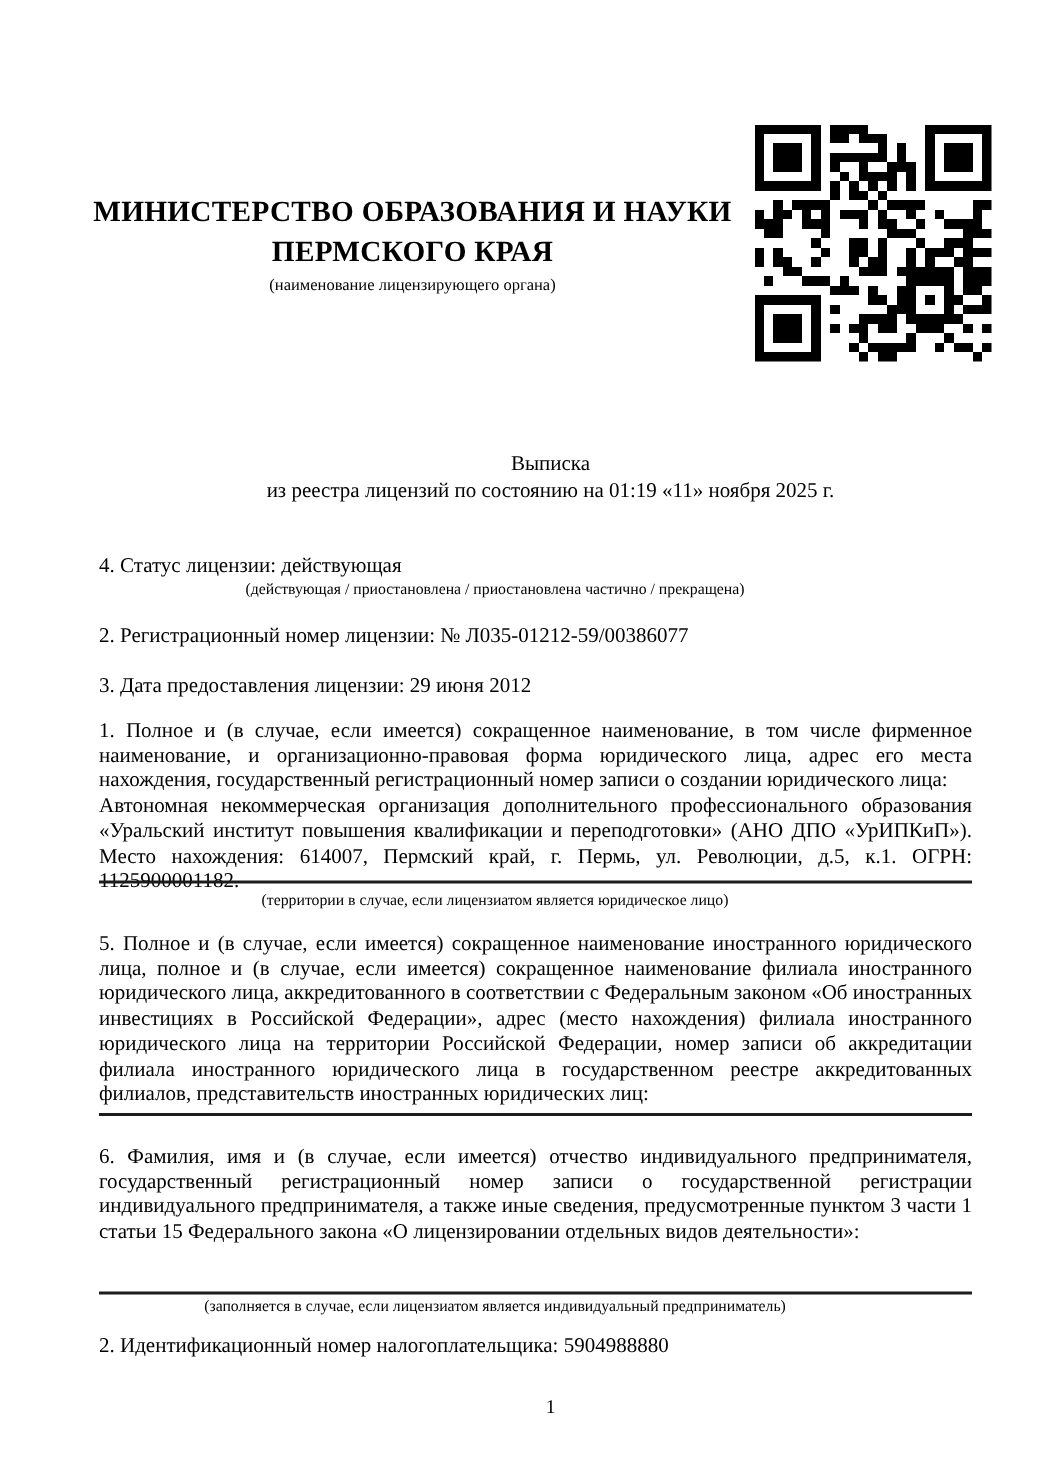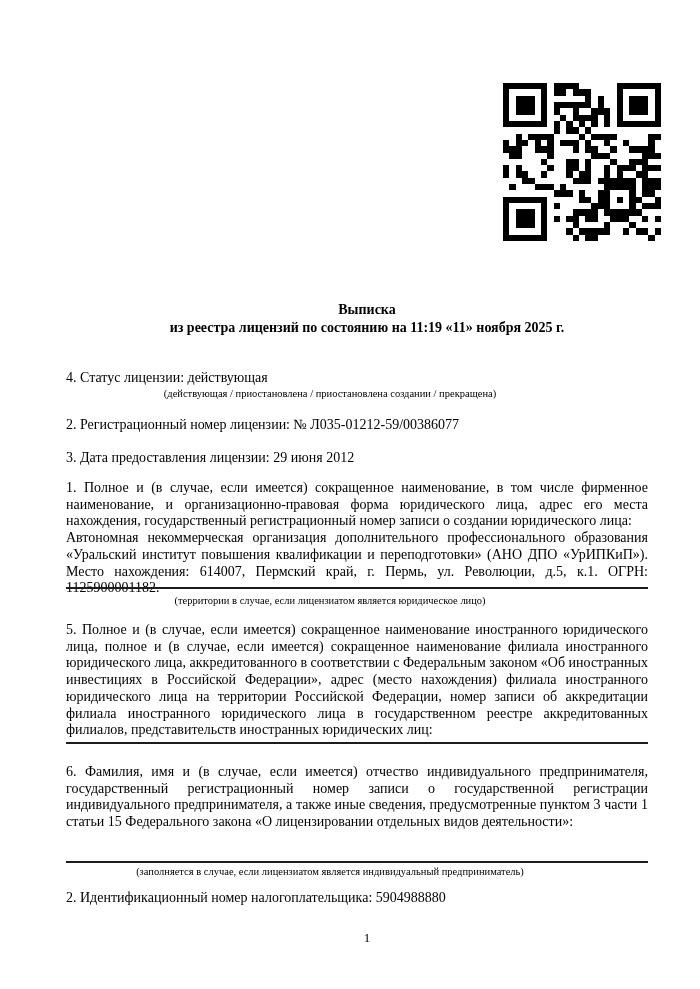--- a/index.html
+++ b/index.html
@@ -47,21 +47,20 @@
   .qr svg { display: block; width: 158px; height: 158px; }
   
   .doc-title {
     position: absolute;
     left: 66px;
     top: 301px;
     width: 602px;
     text-align: center;
     font-size: 14px;
     line-height: 18px;
-    font-weight: bold;
   }
   
   .item {
     position: absolute;
     left: 66px;
     width: 582px;
     font-size: 14px;
     line-height: 16.7px;
   }
   .just { text-align: justify; }
@@ -89,20 +88,25 @@
     text-align: center;
     font-size: 13px;
     line-height: 15px;
   }
 </style>
 </head>
 <body>
 
 <div class="page">
 
+  <header class="ministry-header">
+    <div class="ministry-line">МИНИСТЕРСТВО ОБРАЗОВАНИЯ И НАУКИ</div>
+    <div class="ministry-line">ПЕРМСКОГО КРАЯ</div>
+    <div class="ministry-caption">(наименование лицензирующего органа)</div>
+  </header>
 
   <div class="qr">
     <svg id="qr-svg" viewBox="0 0 25 25" shape-rendering="crispEdges" xmlns="http://www.w3.org/2000/svg" aria-hidden="true">
         <rect x="0" y="0" width="1" height="1" fill="#000"></rect>
         <rect x="1" y="0" width="1" height="1" fill="#000"></rect>
         <rect x="2" y="0" width="1" height="1" fill="#000"></rect>
         <rect x="3" y="0" width="1" height="1" fill="#000"></rect>
         <rect x="4" y="0" width="1" height="1" fill="#000"></rect>
         <rect x="5" y="0" width="1" height="1" fill="#000"></rect>
         <rect x="6" y="0" width="1" height="1" fill="#000"></rect>
@@ -402,25 +406,25 @@
         <rect x="6" y="24" width="1" height="1" fill="#000"></rect>
         <rect x="11" y="24" width="1" height="1" fill="#000"></rect>
         <rect x="13" y="24" width="1" height="1" fill="#000"></rect>
         <rect x="14" y="24" width="1" height="1" fill="#000"></rect>
         <rect x="23" y="24" width="1" height="1" fill="#000"></rect>
       </svg>
   </div>
 
   <div class="doc-title">
     <div>Выписка</div>
-    <div>из реестра лицензий по состоянию на 11:19 «11» ноября 2025 г.</div>
+    <div>из реестра лицензий по состоянию на 01:19 «11» ноября 2025 г.</div>
   </div>
 
   <div class="item" style="top:370px">4. Статус лицензии: действующая</div>
-  <div class="fcaption" style="top:387px">(действующая / приостановлена / приостановлена создании / прекращена)</div>
+  <div class="fcaption" style="top:387px">(действующая / приостановлена / приостановлена частично / прекращена)</div>
 
   <div class="item" style="top:417px">2. Регистрационный номер лицензии: № Л035-01212-59/00386077</div>
 
   <div class="item" style="top:450px">3. Дата предоставления лицензии: 29 июня 2012</div>
 
   <div class="item just" style="top:480px">
     <p>1. Полное и (в случае, если имеется) сокращенное наименование, в том числе фирменное наименование, и организационно-правовая форма юридического лица, адрес его места нахождения, государственный регистрационный номер записи о создании юридического лица:</p>
     <p>Автономная некоммерческая организация дополнительного профессионального образования «Уральский институт повышения квалификации и переподготовки» (АНО ДПО «УрИПКиП»). Место нахождения: 614007, Пермский край, г. Пермь, ул. Революции, д.5, к.1. ОГРН: 1125900001182.</p>
   </div>
   <div class="rule" style="top:587px"></div>

